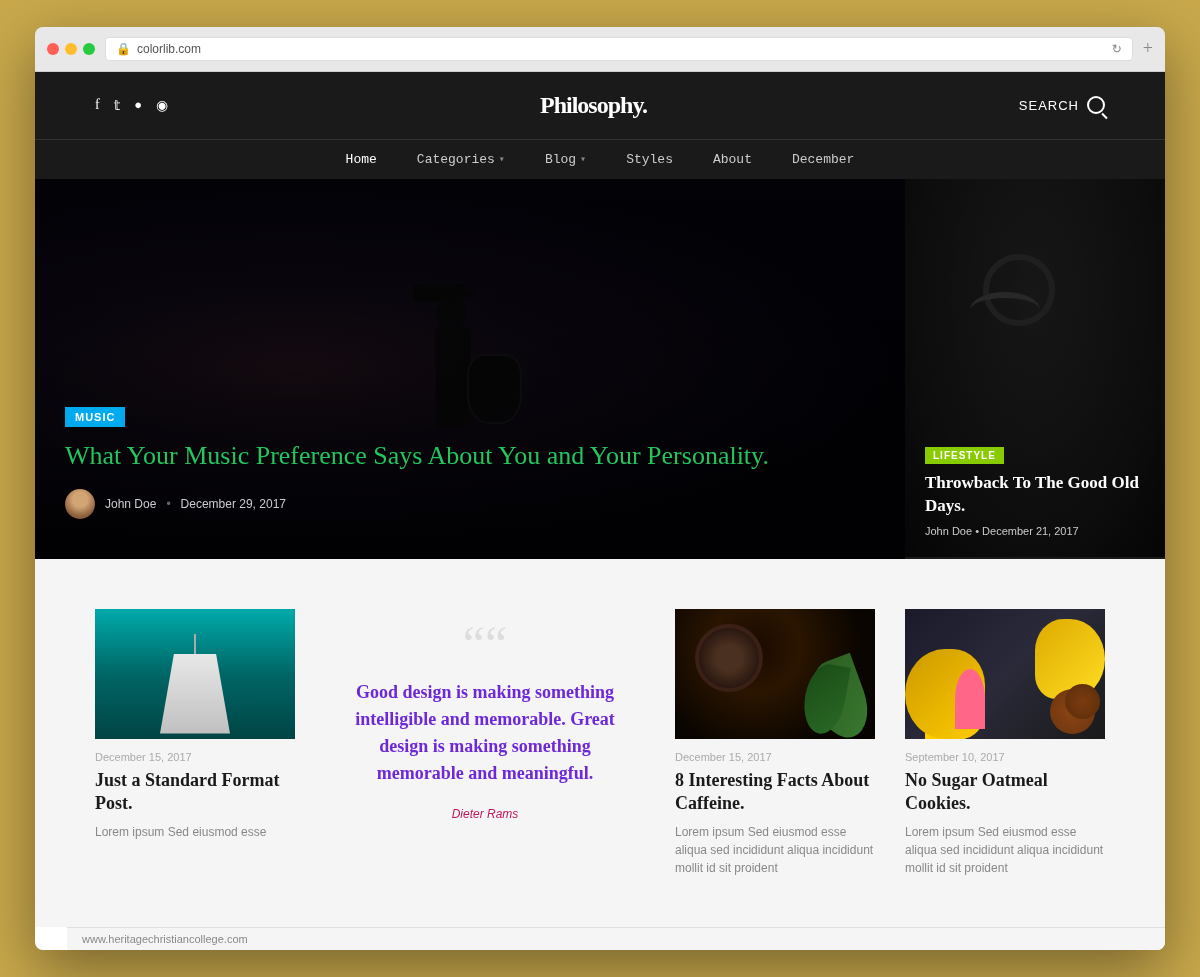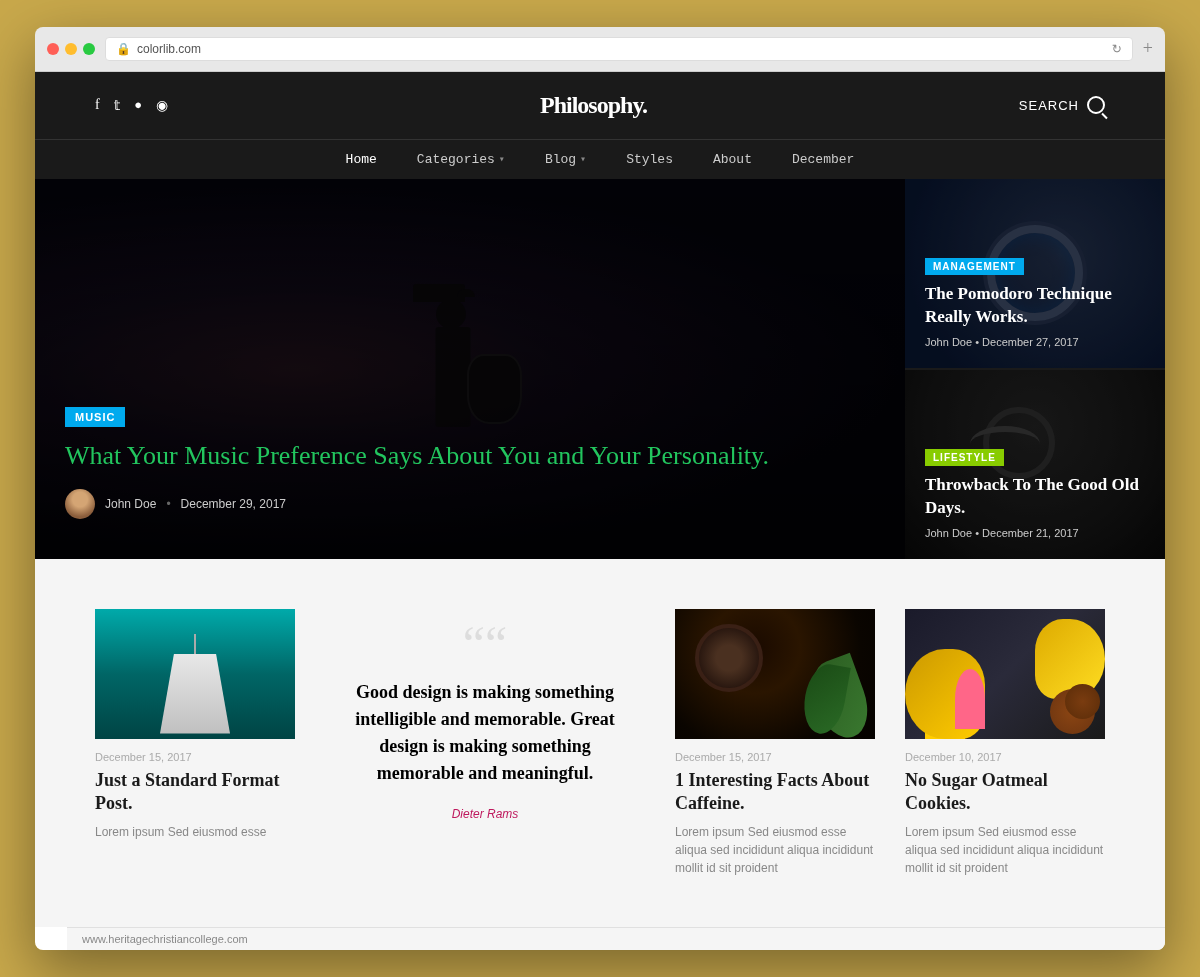--- a/index.html
+++ b/index.html
@@ -408,21 +408,21 @@
       padding: 10px 20px;
     }
     .quote-marks {
       color: #ddd;
       font-size: 50px;
       line-height: 1;
       margin-bottom: 10px;
       font-family: Georgia, serif;
     }
     .quote-text {
-      color: #000000;
+      color: #6d28d9;
       font-size: 18px;
       font-weight: 700;
       line-height: 1.5;
       font-family: Georgia, serif;
       margin-bottom: 20px;
     }
     .quote-author {
       color: #be185d;
       font-family: Arial, sans-serif;
       font-size: 12px;
@@ -617,33 +617,20 @@
             </div>
             <span>John Doe</span>
             <span class="hero-dot">•</span>
             <span>December 29, 2017</span>
           </div>
         </div>
       </div>
 
       <div class="hero-sidebar">
         <div class="hero-card">
-          <div class="card-img card-img-1"></div>
-          <div class="card-overlay"></div>
-          <div class="card-content">
-            <div class="management-badge">MANAGEMENT</div>
-            <div class="card-title">The Pomodoro Technique Really Works.</div>
-            <div class="card-meta">
-              <span>John Doe</span>
-              <span> • </span>
-              <span>December 27, 2017</span>
-            </div>
-          </div>
-        </div>
-        <div class="hero-card">
           <div class="card-img card-img-2"></div>
           <div class="card-overlay"></div>
           <div class="card-content">
             <div class="lifestyle-badge">LIFESTYLE</div>
             <div class="card-title">Throwback To The Good Old Days.</div>
             <div class="card-meta">
               <span>John Doe</span>
               <span> • </span>
               <span>December 21, 2017</span>
             </div>
@@ -677,36 +664,36 @@
 
         <div class="photo-post">
           <div class="photo-post-img">
             <div class="coffee-img">
 
               <div style="position:absolute;bottom:0;right:10px;width:50px;height:80px;background:linear-gradient(135deg,#2a5a20,#3a7a30);border-radius:50% 0 50% 50%;transform:rotate(-20deg);"></div>
               <div style="position:absolute;bottom:5px;right:30px;width:40px;height:70px;background:linear-gradient(135deg,#1a4a15,#2a6a25);border-radius:50% 0 50% 50%;transform:rotate(10deg);"></div>
             </div>
           </div>
           <div class="post-date">December 15, 2017</div>
-          <div class="post-title">1 Interesting Facts About Caffeine.</div>
+          <div class="post-title">8 Interesting Facts About Caffeine.</div>
           <div class="post-excerpt">Lorem ipsum Sed eiusmod esse aliqua sed incididunt aliqua incididunt mollit id sit proident</div>
         </div>
 
         <div class="photo-post">
           <div class="photo-post-img">
             <div class="flowers-img">
 
               <div style="position:absolute;bottom:0;left:0;width:80px;height:90px;background:linear-gradient(135deg,#cc9900,#ffcc00);border-radius:50% 40% 30% 50%;"></div>
               <div style="position:absolute;top:10px;right:0;width:70px;height:80px;background:linear-gradient(135deg,#ddaa00,#ffdd22);border-radius:40% 50% 50% 30%;"></div>
 
               <div style="position:absolute;bottom:5px;right:10px;width:45px;height:45px;background:radial-gradient(circle,#8B4513,#6B3410);border-radius:50%;"></div>
               <div style="position:absolute;bottom:20px;right:5px;width:35px;height:35px;background:radial-gradient(circle,#7a3c10,#5a2c08);border-radius:50%;"></div>
             </div>
           </div>
-          <div class="post-date">December 10, 2017</div>
+          <div class="post-date">September 10, 2017</div>
           <div class="post-title">No Sugar Oatmeal Cookies.</div>
           <div class="post-excerpt">Lorem ipsum Sed eiusmod esse aliqua sed incididunt aliqua incididunt mollit id sit proident</div>
         </div>
 
       </div>
     </div>
 
     <div class="status-bar">
       <span>www.heritagechristiancollege.com</span>
     </div>

